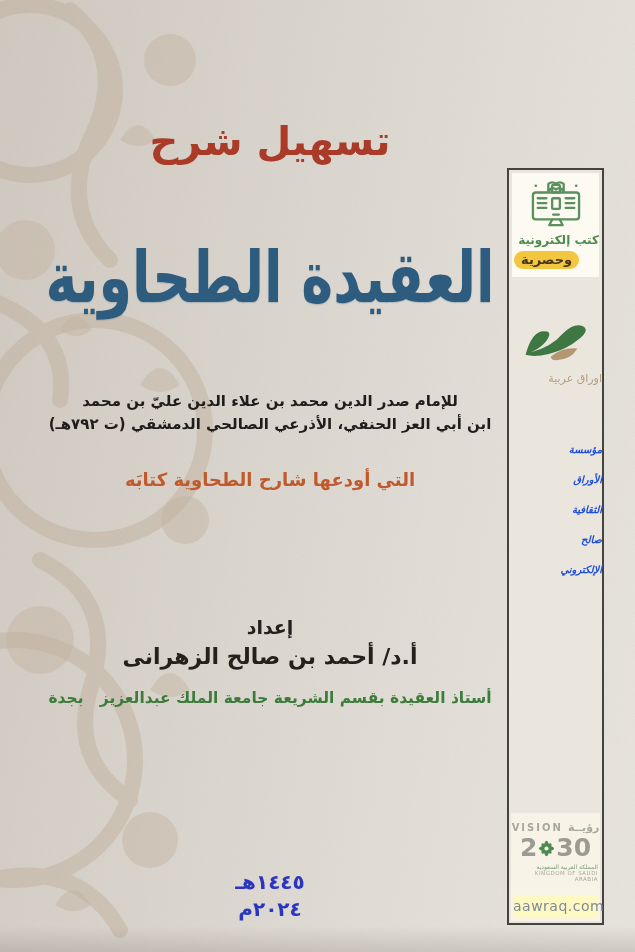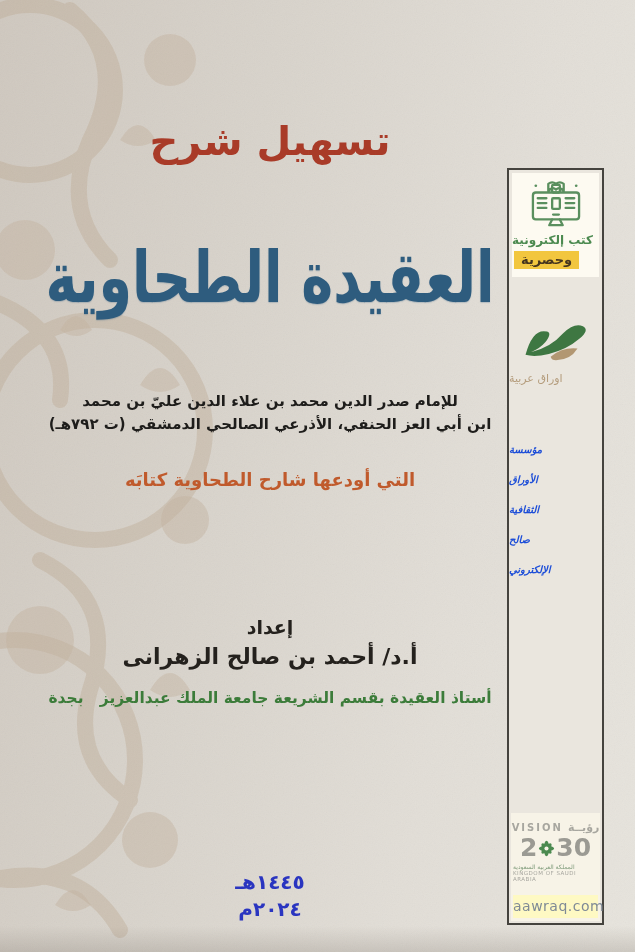--- a/index.html
+++ b/index.html
@@ -25,27 +25,27 @@
   }
   .author{position:absolute;top:390px;width:100%;font-size:15px;font-weight:bold;color:#1e1d1b;line-height:23px;}
   .subtitle{position:absolute;top:464px;width:100%;font-size:18px;font-weight:bold;color:#c05a2c;line-height:31px;}
   .prep-label{position:absolute;top:616px;width:100%;font-size:19px;font-weight:bold;color:#24211d;}
   .prep-name{position:absolute;top:644px;width:100%;font-size:22px;font-weight:bold;color:#24211d;}
   .prep-title{position:absolute;top:689px;width:100%;font-size:15.5px;font-weight:bold;color:#3c7c3a;white-space:pre;}
   .dates{position:absolute;top:869px;width:100%;font-size:20px;font-weight:bold;color:#2a35c0;line-height:27px;}
   
   .sidebar{
     position:absolute;left:507px;top:168px;width:97px;height:757px;box-sizing:border-box;
-    border:2px solid #45433e;background:#eae6de;direction:rtl;text-align:left;z-index:3;
+    border:2px solid #45433e;background:#eae6de;direction:rtl;text-align:right;z-index:3;
   }
   .badge{background:#fdfaf1;margin:3px;padding:7px 0 6px;}
   .badge svg{display:block;margin:0 auto;}
   .badge-line1{font-size:12px;font-weight:bold;color:#4c8a50;margin-top:3px;}
   .badge-line2{display:inline-block;float:left;margin:4px 0 2px 2px;background:#f2c63e;color:#46351e;
-    font-size:13px;font-weight:bold;padding:1px 7px 2px;}
+    font-size:13px;font-weight:bold;padding:1px 7px 2px;border-radius:9px;}
   .badge::after{content:"";display:block;clear:both;}
   .awraq{margin-top:42px;}
   .awraq svg{display:block;margin:0 auto;}
   .awraq-caption{font-size:11px;color:#b59d7d;margin-top:1px;}
   .foundation{margin-top:50px;font-size:10px;font-weight:bold;color:#1d4ed8;line-height:30px;font-style:italic;}
   .copyright{margin-top:46px;font-size:9.3px;font-weight:bold;color:#2b4fa4;line-height:16.5px;}
   .vision{position:absolute;left:2px;right:2px;bottom:2px;background:#f7f3e7;padding:8px 2px 3px;direction:ltr;}
   .v-top{display:flex;justify-content:center;align-items:center;gap:5px;font-size:10px;
     color:#a7a69f;letter-spacing:2px;font-weight:bold;}
   .v-top .ar{letter-spacing:0;font-size:11px;}

